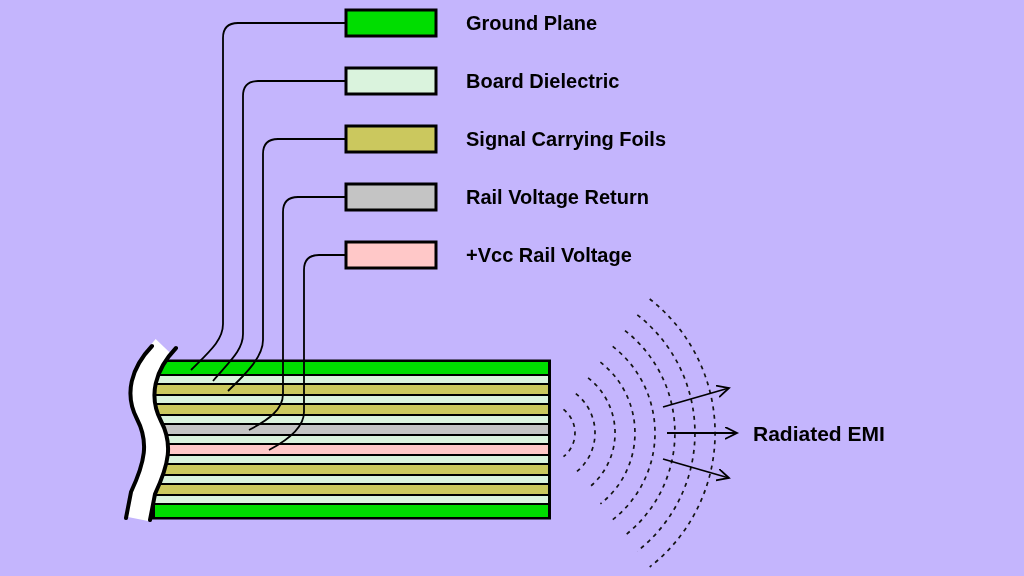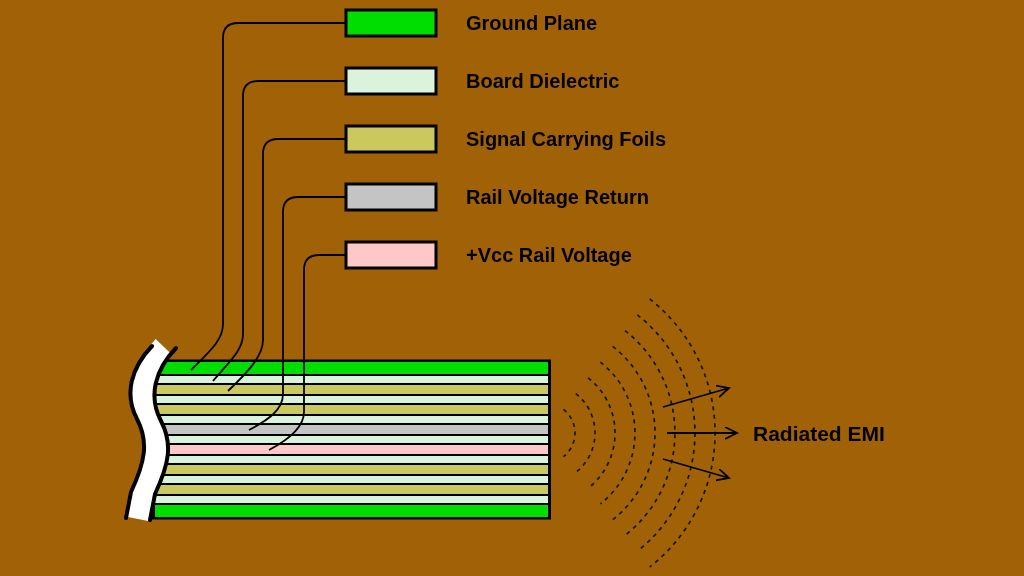--- a/index.html
+++ b/index.html
@@ -5,21 +5,21 @@
   html, body {
     margin: 0;
     padding: 0;
     background: #ffffff;
     font-family: "Liberation Sans", sans-serif;
   }
   .canvas {
     position: relative;
     width: 1024px;
     height: 576px;
-    background: #a16207;
+    background: #c4b5fd;
     overflow: hidden;
   }
   svg { display: block; }
   text.legend-label {
     font-family: "Liberation Sans", sans-serif;
     font-weight: bold;
     font-size: 20px;
     fill: #000000;
   }
   text.emi-label {

